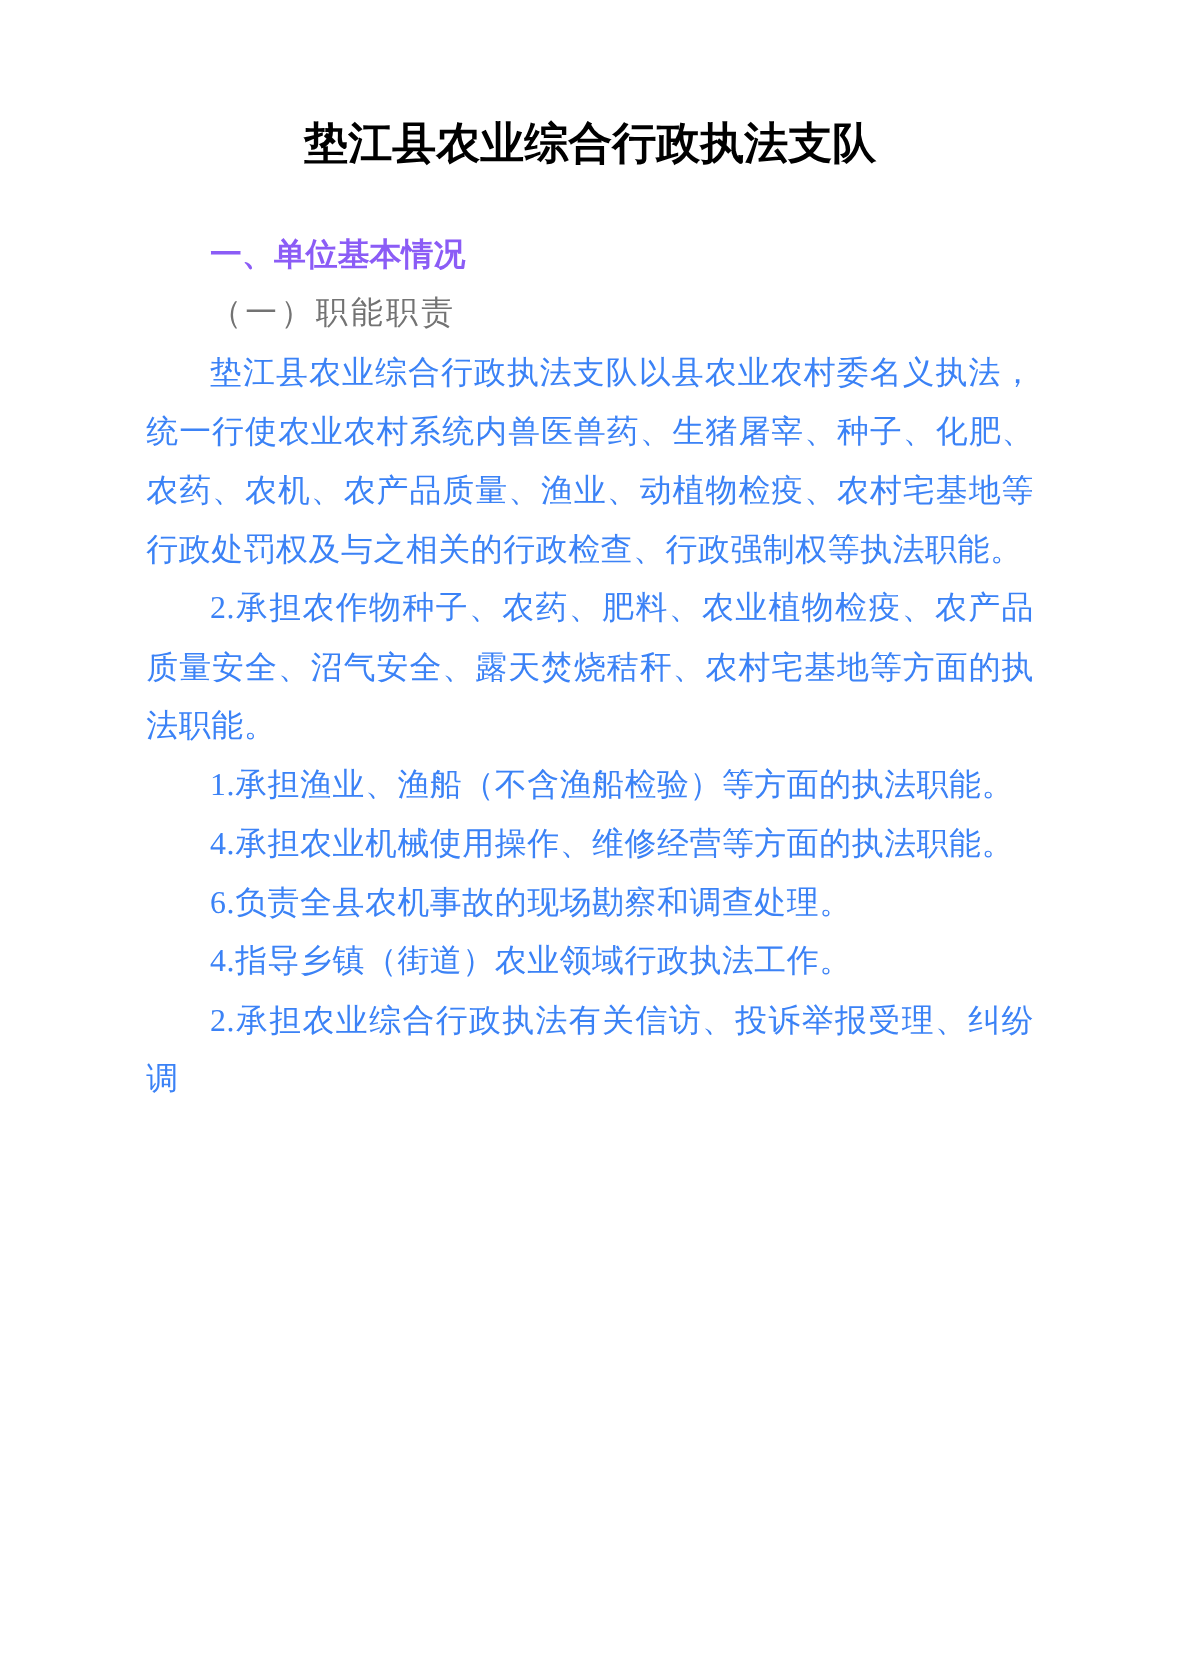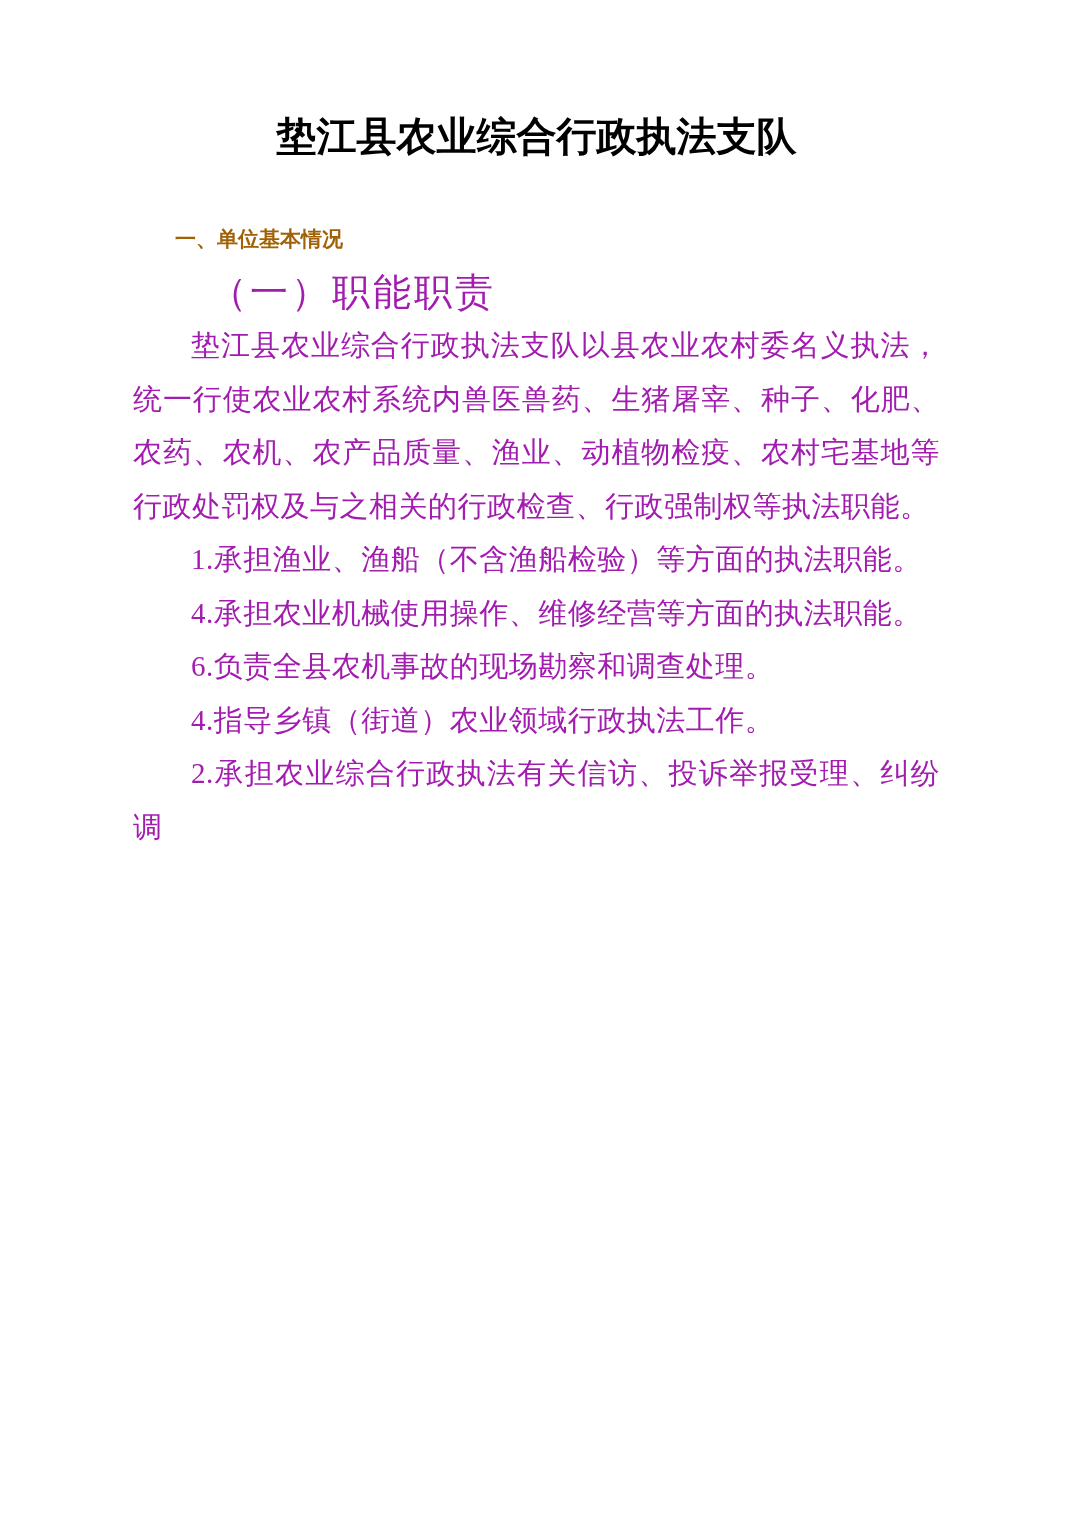--- a/index.html
+++ b/index.html
@@ -9,66 +9,65 @@
   }
   .page {
     position: relative;
     width: 1074px;
     height: 1520px;
     background: #ffffff;
     overflow: hidden;
     color: #000000;
   }
   .doc {
-    padding: 77px 134px 0 133px; 
-    margin-top: 31px;
+    padding: 102px 134px 0 133px; 
   }
   .title {
     margin: 0;
     text-align: center;
     font-family: "Liberation Serif", serif;
     font-weight: 700;
     font-size: 40px;
     line-height: 58px;
     color: #000000;
     letter-spacing: 0px;
   }
   .title .t-line {
     display: block;
     white-space: nowrap;
   }
   .heading {
     margin: 46px 0 0 0;
-    font-family: Liberation Sans, sans-serif;
+    font-family: Liberation Serif, serif;
     font-weight: 700;
-    font-size: 21px;
+    font-size: 29px;
     line-height: 53.5px;
     text-indent: 2em;
-    color: #a16207;
+    color: #8b5cf6;
   }
   .subheading {
     margin: 0;
-    font-family: Liberation Sans, sans-serif;
+    font-family: Liberation Mono, monospace;
     font-weight: 400;
-    font-size: 38px;
+    font-size: 29px;
     line-height: 53.5px;
     text-indent: 2em;
     letter-spacing: 3px;
-    color: #a21caf;
+    color: #737373;
   }
   .body-para {
     margin: 0;
     font-family: "Liberation Serif", serif;
     font-weight: 400;
     font-size: 29px;
     line-height: 53.5px;
     text-align: justify;
     text-indent: 2em;
     letter-spacing: 0.5px;
-    color: #a21caf;
+    color: #3b82f6;
   }
   .body-para.cont {
     
     text-align-last: justify;
   }
 </style>
 </head>
 <body>
 
 <div class="page">
@@ -78,20 +77,21 @@
       <span class="t-line">垫江县农业综合行政执法支队</span>
     </h1>
 
     <h2 class="heading">一、单位基本情况</h2>
 
     <h3 class="subheading">（一）职能职责</h3>
 
     <p class="body-para">垫江县农业综合行政执法支队以县农业农村委名义执法，统一行使农业农村系统内兽医兽药、生猪屠宰、种子、化肥、农药、农机、农产品质量、渔业、动植物检疫、农村宅基地等行政处罚权及与之相关的行政检查、行政强制权等执法职能。</p>
 
 
+    <p class="body-para">2.承担农作物种子、农药、肥料、农业植物检疫、农产品质量安全、沼气安全、露天焚烧秸秆、农村宅基地等方面的执法职能。</p>
 
 
     <p class="body-para">1.承担渔业、渔船（不含渔船检验）等方面的执法职能。</p>
 
     <p class="body-para">4.承担农业机械使用操作、维修经营等方面的执法职能。</p>
 
     <p class="body-para">6.负责全县农机事故的现场勘察和调查处理。</p>
 
     <p class="body-para">4.指导乡镇（街道）农业领域行政执法工作。</p>
 

